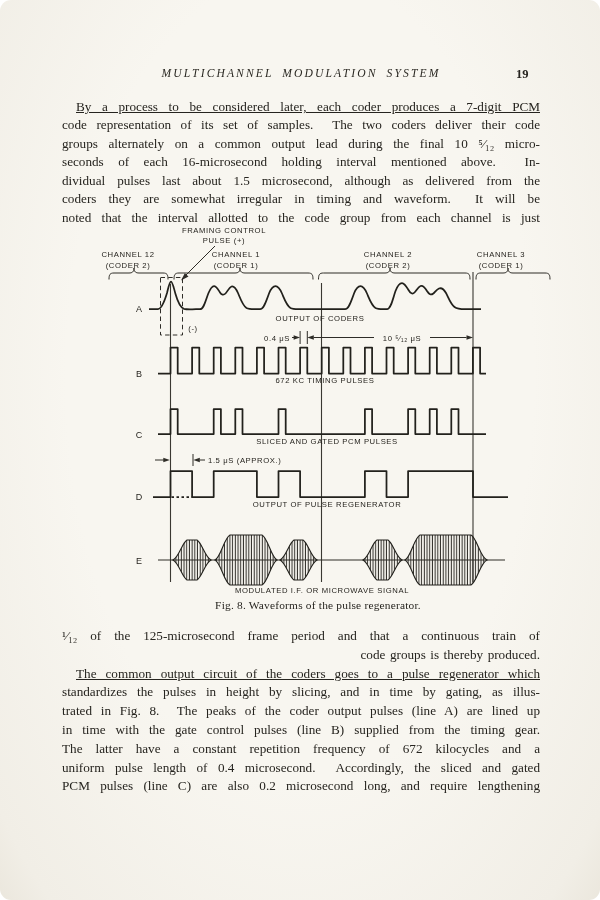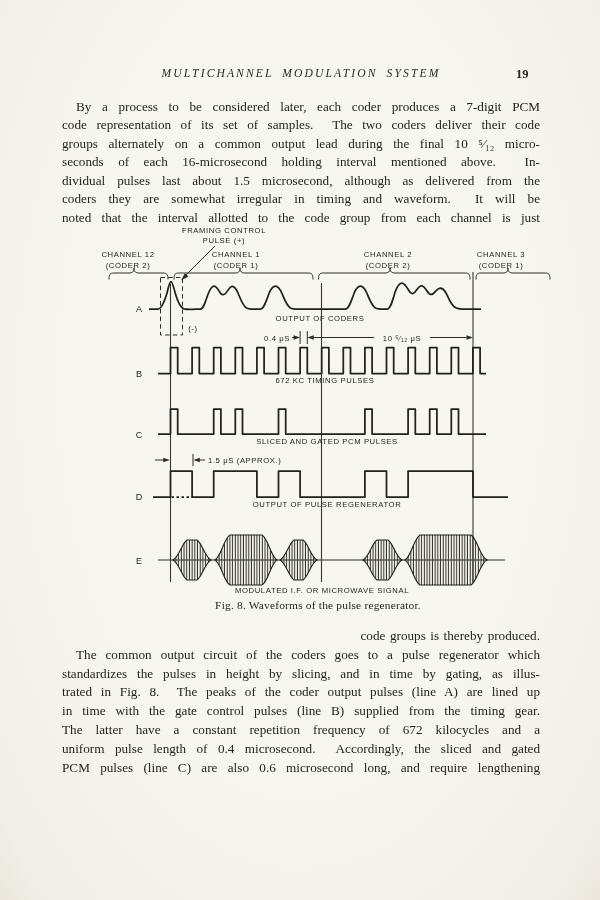--- a/index.html
+++ b/index.html
@@ -1,39 +1,40 @@
 <!DOCTYPE html>
 <html><head>
 <meta charset="utf-8">
 <style>
   html,body{margin:0;padding:0;}
   .page{
     position:relative; width:600px; height:900px; overflow:hidden;
     background:radial-gradient(ellipse at 50% 42%, #f8f6f0 55%, #f1eee6 92%, #ebe7dd 100%);
     color:#26241f;
     font-family:"Liberation Serif","DejaVu Serif",serif;
+    border-radius:11px;
   }
   .running-head{
     position:absolute; left:62px; top:67px; width:478px; height:16px;
     text-align:center; font-style:italic; font-size:11.6px;
     letter-spacing:2.1px; word-spacing:4px; color:#2b2923;
   }
   .page-number{
     position:absolute; left:516px; top:67px; font-style:normal;
     font-size:12.5px; letter-spacing:0;font-weight:bold;
   }
   .textblock{
     position:absolute; left:62px; width:478px;
     font-size:13.2px; word-spacing:1.2px; color:#26241f;
   }
   .tb-top{ top:98px; line-height:18.45px; }
   .tb-bottom{ top:627px; line-height:18.8px; }
   .jline{ text-align:justify; text-align-last:justify; }
   .lline{ text-align:right; }
-  .indent{ text-indent:14px; }
+  .indent{ text-indent:14px;text-decoration:underline; }
   .figure-wrap{ position:absolute; left:76px; top:222px; width:492px; height:396px; }
   svg text{ fill:#26241f; }
   .flab{
     font-family:"Liberation Sans","DejaVu Sans",sans-serif;
     font-size:7.7px; letter-spacing:0.6px;
   }
   .rowletter{
     font-family:"Liberation Sans","DejaVu Sans",sans-serif;
     font-size:9px; letter-spacing:0;
   }
@@ -150,26 +151,27 @@
       <path fill="url(#hatch)" stroke="#22211c" stroke-width="1.1" d="M345 560 C351 557 354 543 359 540 L370 540 C375 543 378 557 384 560 C378 563 375 577 370 580 L359 580 C354 577 351 563 345 560 Z"></path>
       <path fill="url(#hatch)" stroke="#22211c" stroke-width="1.1" d="M387 560 C393 557 396 538 402 535 L453 535 C459 538 462 557 469 560 C462 563 459 582 453 585 L402 585 C396 582 393 563 387 560 Z"></path>
       <text class="flab" x="304" y="592.5" text-anchor="middle">MODULATED I.F. OR MICROWAVE SIGNAL</text>
 
       <text class="figcap" x="300" y="608.5" text-anchor="middle">Fig. 8. Waveforms of the pulse regenerator.</text>
     </svg>
   </div>
 
   <div class="textblock tb-bottom">
     <div>
+      <div class="jline">¹⁄₁₂ of the 125-microsecond frame period and that a continuous train of</div>
       <div class="lline">code groups is thereby produced.</div>
     </div>
     <div>
       <div class="jline indent">The common output circuit of the coders goes to a pulse regenerator which</div>
       <div class="jline">standardizes the pulses in height by slicing, and in time by gating, as illus-</div>
       <div class="jline">trated in Fig. 8.&nbsp; The peaks of the coder output pulses (line A) are lined up</div>
       <div class="jline">in time with the gate control pulses (line B) supplied from the timing gear.</div>
       <div class="jline">The latter have a constant repetition frequency of 672 kilocycles and a</div>
       <div class="jline">uniform pulse length of 0.4 microsecond.&nbsp; Accordingly, the sliced and gated</div>
-      <div class="jline">PCM pulses (line C) are also 0.6 microsecond long, and require lengthening</div>
+      <div class="jline">PCM pulses (line C) are also 0.2 microsecond long, and require lengthening</div>
     </div>
   </div>
 
 </div>
 
 </body></html>

